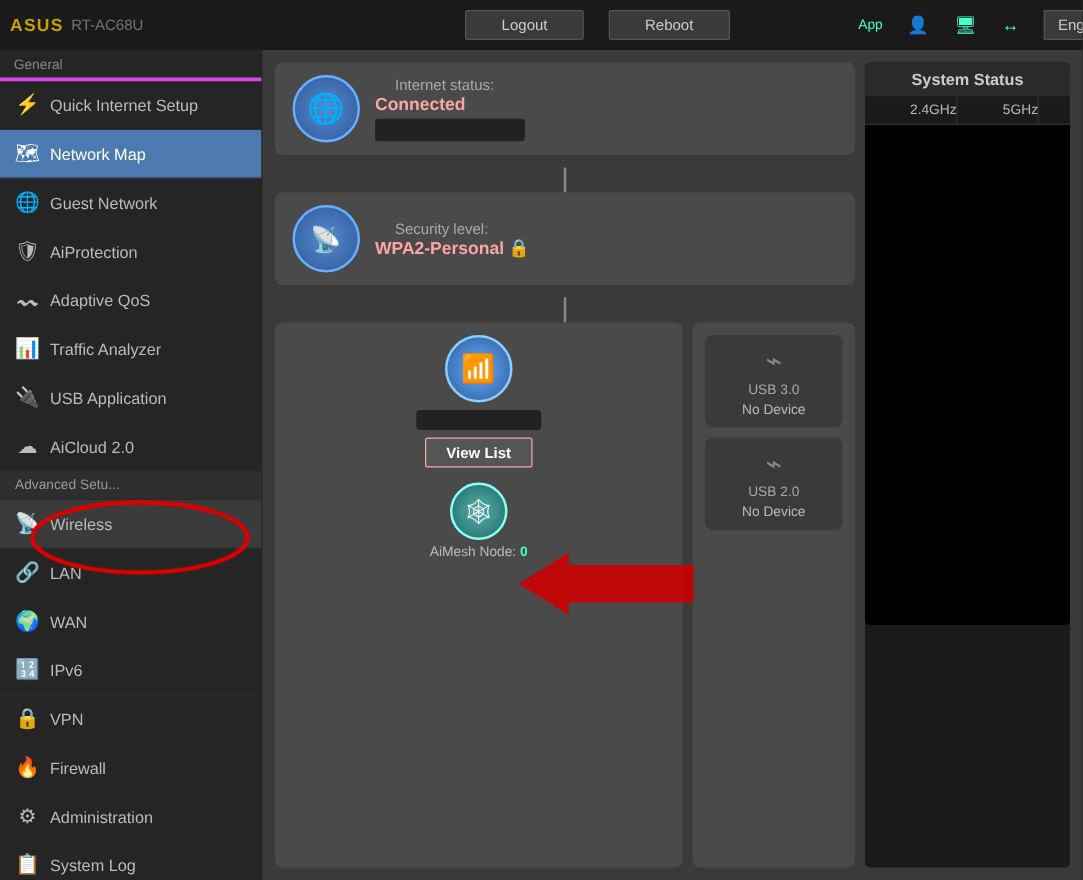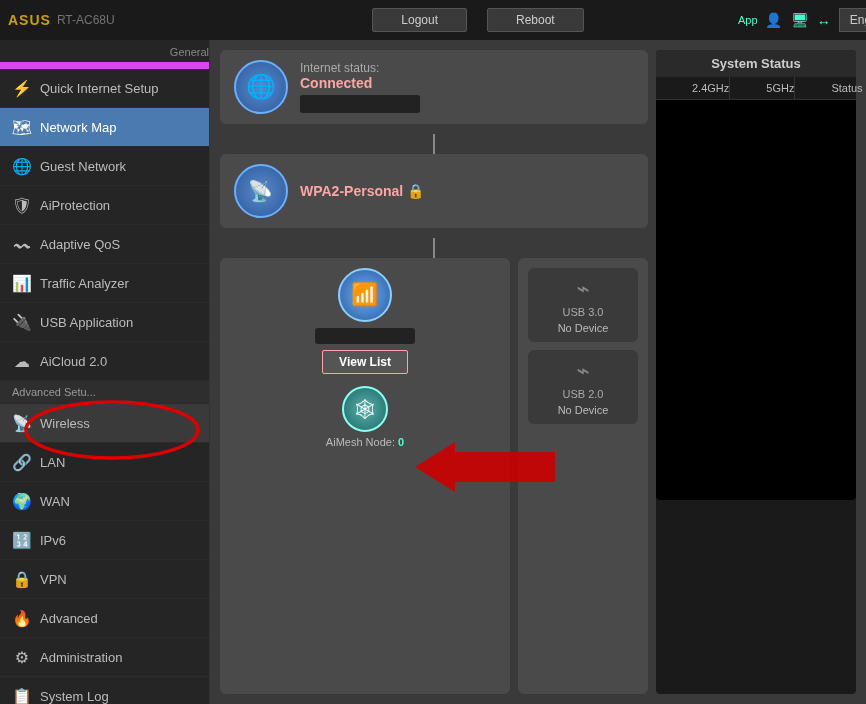--- a/index.html
+++ b/index.html
@@ -19,40 +19,40 @@
       color: #737373; font-size: 12px;
     }
     .top-buttons {
       display: flex; gap: 20px; flex: 1; justify-content: center;
     }
     .top-btn {
       background: #3a3a3a; color: #ccc; border: 1px solid #555; padding: 4px 28px;
       cursor: pointer; font-size: 12px; border-radius: 2px;
     }
     .top-right {
-      display: flex; align-items: center; gap: 8px; width: 120px; justify-content: space-between;
+      display: flex; align-items: center; gap: 20px; width: 120px; justify-content: center;
     }
     .lang-select {
       background: #3a3a3a; color: #ccc; border: 1px solid #555; padding: 3px 6px;
       font-size: 12px; cursor: pointer;
     }
     .top-icon { color: #4fc; font-size: 14px; cursor: pointer; }
     .app-label { color: #4fc; font-size: 11px; }
 
     
     .main-layout {
       display: flex; height: calc(704px - 40px);
     }
 
     
     .sidebar {
       width: 210px; background: #252525; border-right: 1px solid #333; overflow-y: auto; flex-shrink: 0;
     }
     .sidebar-section-label {
-      color: #888; font-size: 11px; text-align: right; padding: 6px 0 4px; border-bottom: 7px solid #d946ef;
+      color: #888; font-size: 11px; text-align: left; padding: 6px 11px 4px; border-bottom: 3px solid #d946ef;
     }
     .sidebar-item {
       display: flex; align-items: center; gap: 8px; padding: 9px 12px; cursor: pointer;
       color: #bbb; font-size: 13px; border-bottom: 1px solid #2a2a2a;
     }
     .sidebar-item.active { background: #4a7aaf; color: #fff; }
     .sidebar-item.section-header {
       background: #2e2e2e; color: #999; font-size: 11px; padding: 5px 12px;
     }
     .sidebar-icon {
@@ -74,21 +74,21 @@
     .net-block {
       background: #4a4a4a; border-radius: 6px; margin-bottom: 10px; padding: 10px 14px;
       display: flex; align-items: center; gap: 12px;
     }
     .net-icon-circle {
       width: 54px; height: 54px; border-radius: 50%; background: radial-gradient(circle, #5a8acd, #2a5a9a);
       display: flex; align-items: center; justify-content: center; flex-shrink: 0;
       border: 2px solid #6aafff; font-size: 24px; color: #fff;
     }
     .net-block-info { flex: 1; }
-    .net-block-label { color: #aaa; font-size: 12px; }
+    .net-block-label { color: #aaa; font-size: 12px; margin-left: 16px; }
     .net-block-value { color: #fca5a5; font-size: 14px; font-weight: bold; }
     .net-ssid-bar {
       background: #222; width: 120px; height: 18px; border-radius: 3px; margin-top: 4px;
     }
 
     
     .connector-v {
       width: 2px; height: 20px; background: #888; margin: 0 auto;
     }
 
@@ -132,21 +132,21 @@
     .usb-item {
       background: #3a3a3a; border-radius: 6px; padding: 8px; display: flex;
       flex-direction: column; align-items: center; gap: 4px;
     }
     .usb-icon { font-size: 22px; color: #888; }
     .usb-label { color: #aaa; font-size: 11px; text-align: center; }
     .usb-status { color: #bbb; font-size: 11px; text-align: center; }
 
     
     .status-panel {
-      width: 200px; background: #1a1a1a; border-radius: 4px; padding: 0; flex-shrink: 0;
+      width: 164px; background: #1a1a1a; border-radius: 4px; padding: 0; flex-shrink: 0;
     }
     .status-title {
       color: #ccc; font-size: 13px; text-align: center; background: #2a2a2a;
       padding: 6px; border-radius: 4px 4px 0 0; font-weight: bold;
     }
     .status-headers {
       display: flex; border-bottom: 1px solid #333;
     }
     .status-header-cell {
       flex: 1; text-align: center; color: #bbb; font-size: 11px; padding: 5px 0;
@@ -247,21 +247,21 @@
     <div class="sidebar-item">
       <span class="sidebar-icon">🔢</span>
       <span>IPv6</span>
     </div>
     <div class="sidebar-item">
       <span class="sidebar-icon">🔒</span>
       <span>VPN</span>
     </div>
     <div class="sidebar-item">
       <span class="sidebar-icon">🔥</span>
-      <span>Advanced</span>
+      <span>Firewall</span>
     </div>
     <div class="sidebar-item">
       <span class="sidebar-icon">⚙</span>
       <span>Administration</span>
     </div>
     <div class="sidebar-item">
       <span class="sidebar-icon">📋</span>
       <span>System Log</span>
     </div>
   </div>
@@ -277,20 +277,21 @@
           <div class="net-block-value">Connected</div>
           <div class="net-ssid-bar"></div>
         </div>
       </div>
 
       <div class="connector-v"></div>
 
       <div class="net-block">
         <div class="net-icon-circle" style="font-size:20px;">📡</div>
         <div class="net-block-info">
+          <div class="net-block-label">Security level:</div>
           <div class="net-block-value">WPA2-Personal 🔒</div>
         </div>
       </div>
 
       <div class="connector-v"></div>
 
       <div class="bottom-row">
 
         <div class="router-block">
           <div class="router-icon-circle">📶</div>

